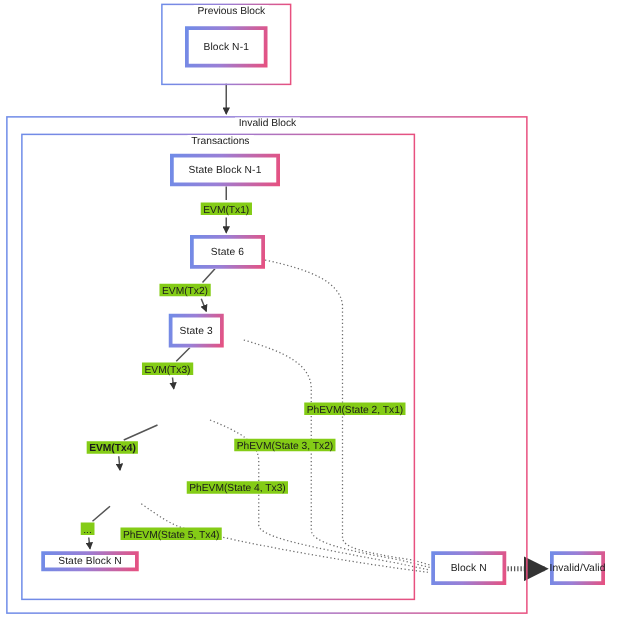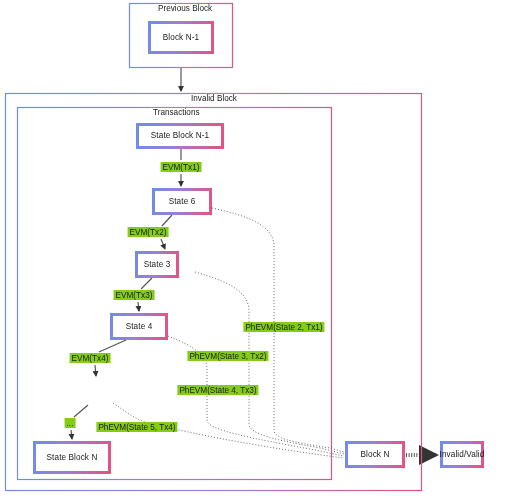--- a/index.html
+++ b/index.html
@@ -91,48 +91,43 @@
         <span class="label-txt">State 6</span>
       </span>
   </div>
 
   <div class="node grad" style="left:135px;top:251px;width:44px;height:27px;">
     <span class="inner">
         <span class="label-txt">State 3</span>
       </span>
   </div>
 
-  <div class="node grad" style="left:110px;top:313px;width:58px;height:27px;">
-    <span class="inner">
-        <span class="label-txt">State 4</span>
-      </span>
-  </div>
 
 
-  <div class="node grad" style="left:33px;top:441px;width:78px;height:33px;">
+  <div class="node grad" style="left:33px;top:441px;width:78px;height:16px;">
     <span class="inner">
         <span class="label-txt">State Block N</span>
       </span>
   </div>
 
   <div class="node grad" style="left:345px;top:441px;width:60px;height:27px;">
     <span class="inner">
         <span class="label-txt">Block N</span>
       </span>
   </div>
 
   <div class="node grad" style="left:440px;top:441px;width:44px;height:27px;">
     <span class="inner">
         <span class="label-txt">Invalid/Valid</span>
       </span>
   </div>
 
   <div class="edge-label" style="left:181px;top:167px;">EVM(Tx1)</div>
   <div class="edge-label" style="left:148px;top:232px;">EVM(Tx2)</div>
   <div class="edge-label" style="left:134px;top:295px;">EVM(Tx3)</div>
-  <div class="edge-label" style="left:90px;top:358px;">EVM(Tx4)</div>
+  <div class="edge-label" style="left:90px;top:358px;font-weight:bold;">EVM(Tx4)</div>
   <div class="edge-label" style="left:70px;top:423px;">...</div>
   <div class="edge-label" style="left:137px;top:427px;">PhEVM(State 5, Tx4)</div>
-  <div class="edge-label" style="left:190px;top:390px;margin-left:28px;">PhEVM(State 4, Tx3)</div>
+  <div class="edge-label" style="left:190px;top:390px;">PhEVM(State 4, Tx3)</div>
   <div class="edge-label" style="left:228px;top:356px;">PhEVM(State 3, Tx2)</div>
   <div class="edge-label" style="left:284px;top:327px;">PhEVM(State 2, Tx1)</div>
 
 </div>
 
 </body></html>

